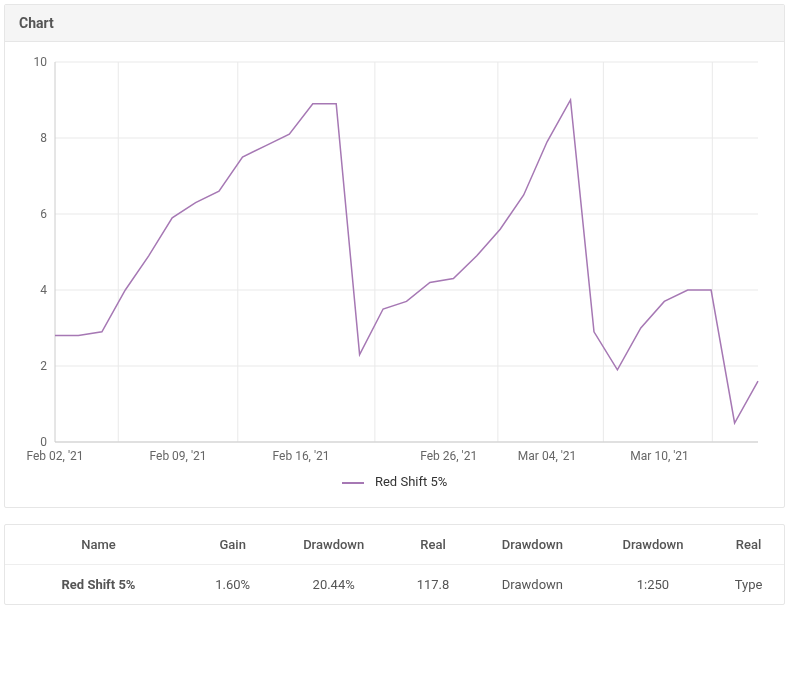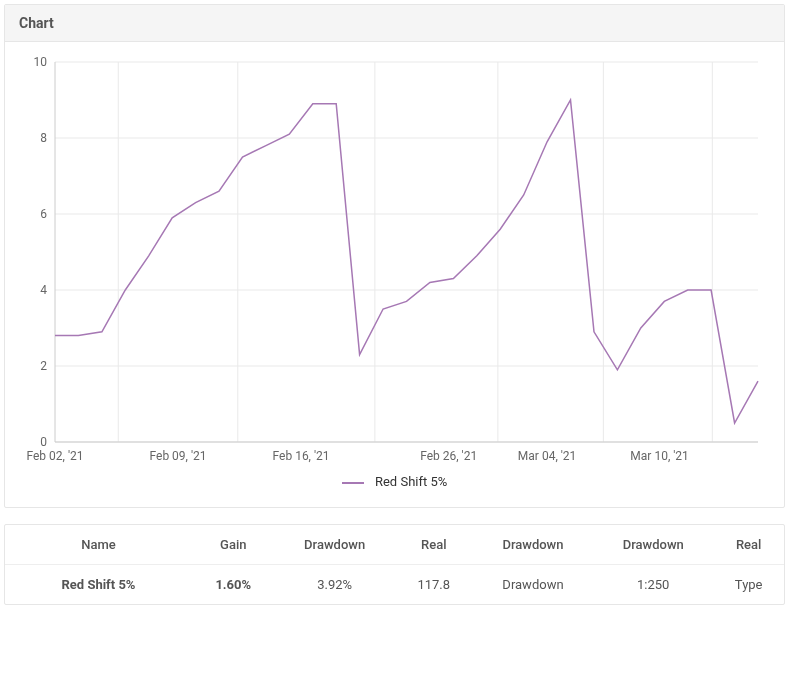--- a/index.html
+++ b/index.html
@@ -79,21 +79,21 @@
   }
   .systems-table th {
     font-weight: 500;
     color: #555;
     border-bottom: 1px solid #eee;
   }
   .systems-table td {
     color: #555;
   }
   .cell-name { font-weight: 700; color: #444; }
-  .gain-pos  { color: #24a14a; font-weight: 700; }
+  .gain-pos  { color: #24a14a; font-weight: 400; }
   .col-name-th { width: 24%; }
 </style>
 </head>
 <body>
 
 <div class="page">
 
   <div class="panel">
     <div class="panel-header">Chart</div>
     <div class="chart-body">
@@ -143,21 +143,21 @@
           <th>Real</th>
           <th>Drawdown</th>
           <th>Drawdown</th>
           <th>Real</th>
         </tr>
       </thead>
       <tbody>
         <tr>
           <td class="cell-name">Red Shift 5%</td>
           <td class="gain-pos">1.60%</td>
-          <td>3.92%</td>
+          <td>20.44%</td>
           <td>117.8</td>
           <td>Drawdown</td>
           <td>1:250</td>
           <td>Type</td>
         </tr>
       </tbody>
     </table>
   </div>
 
 </div>

